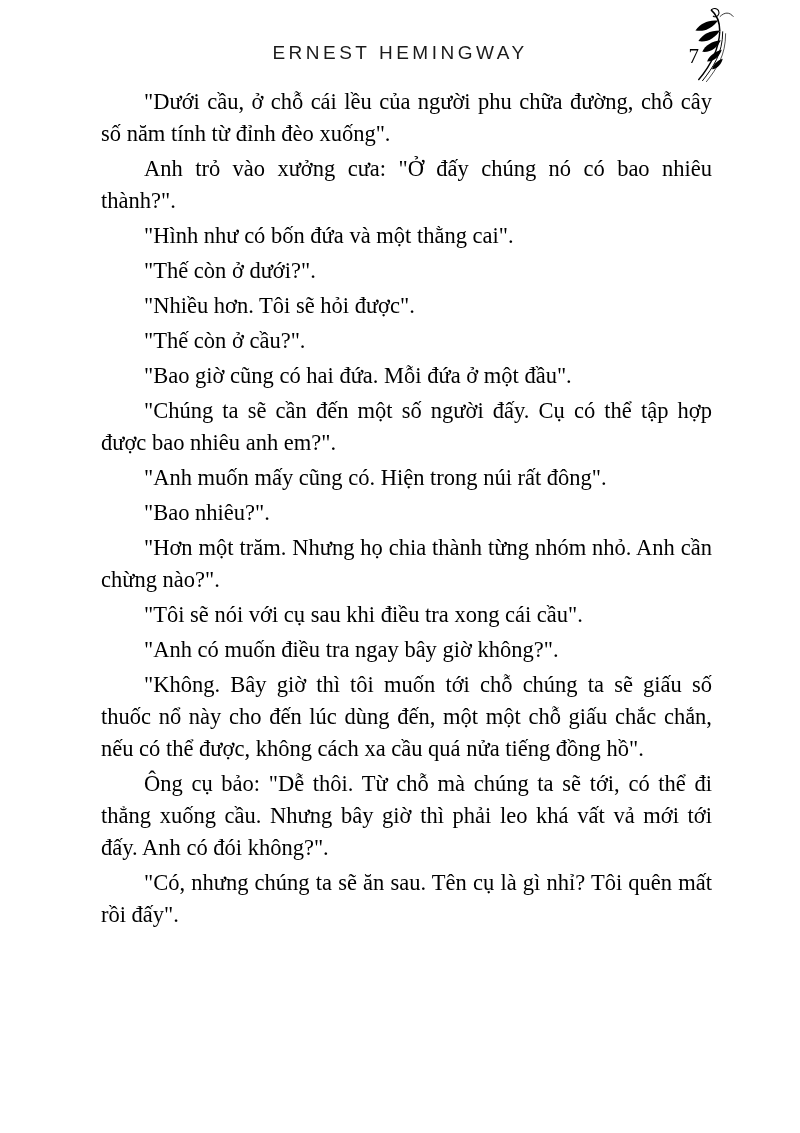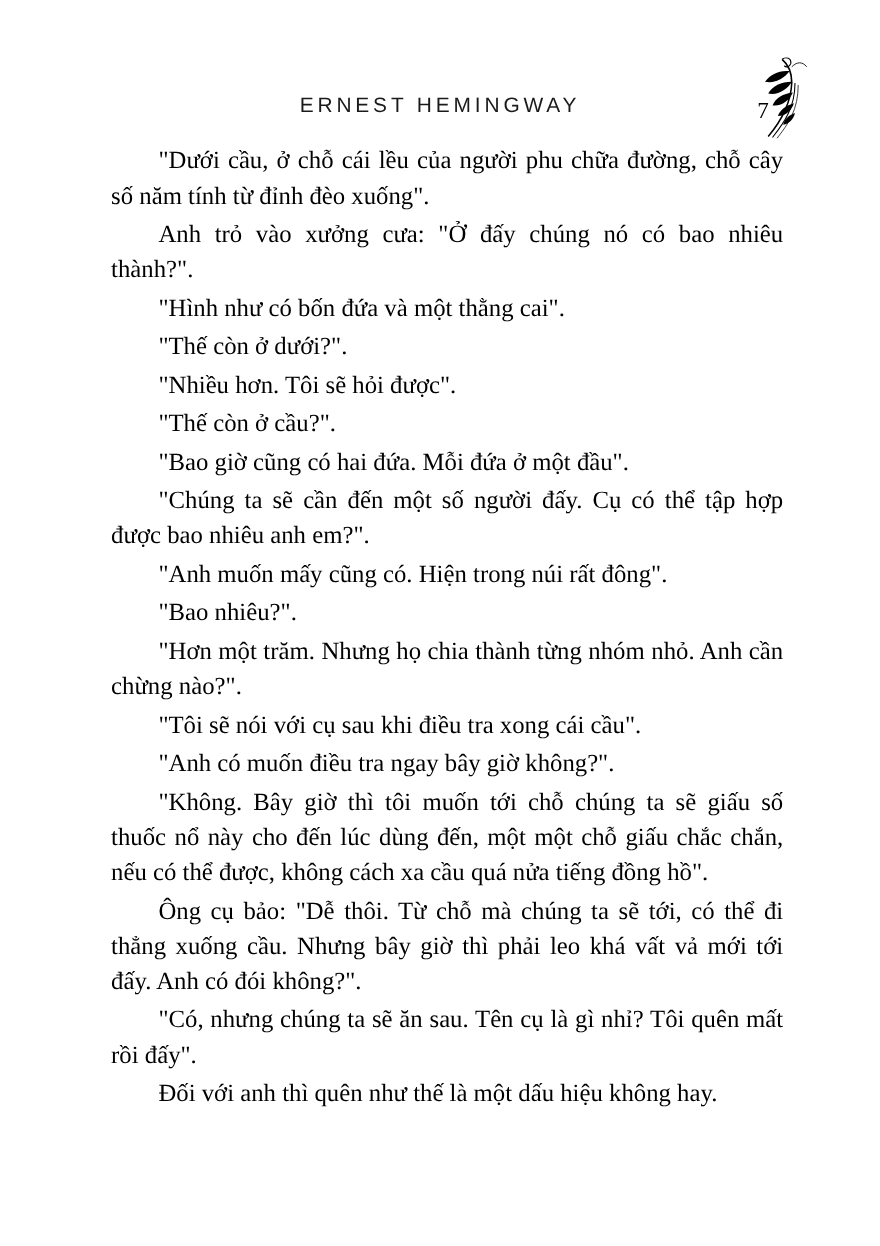--- a/index.html
+++ b/index.html
@@ -10,21 +10,20 @@
     color: #000000;
     font-family: "Liberation Serif", serif;
     overflow: hidden;
     position: relative;
   }
   .page {
     position: relative;
     width: 800px;
     height: 953px;
     background: #ffffff;
-    margin-top: 44px;
   }
   .page-header {
     position: relative;
     height: 86px;
   }
   .running-head {
     position: absolute;
     left: 0; right: 0;
     top: 42px;
     text-align: center;
@@ -99,16 +98,15 @@
     <p>"Bao giờ cũng có hai đứa. Mỗi đứa ở một đầu".</p>
     <p>"Chúng ta sẽ cần đến một số người đấy. Cụ có thể tập hợp được bao nhiêu anh em?".</p>
     <p>"Anh muốn mấy cũng có. Hiện trong núi rất đông".</p>
     <p>"Bao nhiêu?".</p>
     <p>"Hơn một trăm. Nhưng họ chia thành từng nhóm nhỏ. Anh cần chừng nào?".</p>
     <p>"Tôi sẽ nói với cụ sau khi điều tra xong cái cầu".</p>
     <p>"Anh có muốn điều tra ngay bây giờ không?".</p>
     <p>"Không. Bây giờ thì tôi muốn tới chỗ chúng ta sẽ giấu số thuốc nổ này cho đến lúc dùng đến, một một chỗ giấu chắc chắn, nếu có thể được, không cách xa cầu quá nửa tiếng đồng hồ".</p>
     <p>Ông cụ bảo: "Dễ thôi. Từ chỗ mà chúng ta sẽ tới, có thể đi thẳng xuống cầu. Nhưng bây giờ thì phải leo khá vất vả mới tới đấy. Anh có đói không?".</p>
     <p>"Có, nhưng chúng ta sẽ ăn sau. Tên cụ là gì nhỉ? Tôi quên mất rồi đấy".</p>
-    <p>Đối với anh thì quên như thế là một dấu hiệu không hay.</p>
   </div>
 
 </div>
 
 </body></html>

